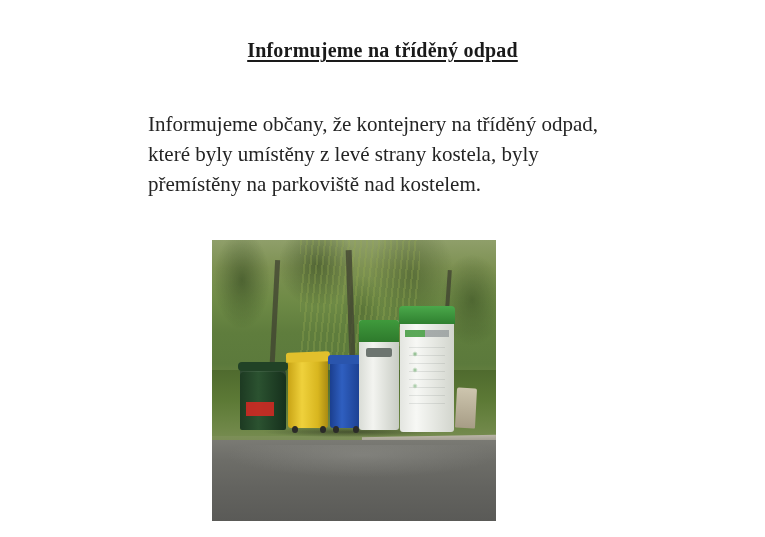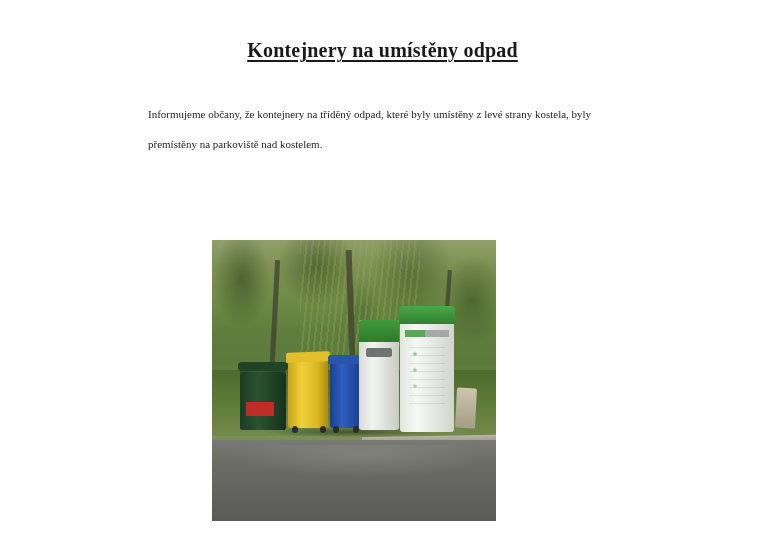--- a/index.html
+++ b/index.html
@@ -32,21 +32,21 @@
     letter-spacing: 0.2px;
     text-decoration: underline;
     text-underline-offset: 3px;
     font-family: "Liberation Serif", serif;
   }
   .body-text {
     position: absolute;
     top: 88px;
     left: 148px;
     width: 452px;
-    font-size: 11px;
+    font-size: 21px;
     line-height: 30px;
     text-align: left;
     font-family: "Liberation Serif", serif;
     color: #242424;
   }
   .photo-wrap {
     position: absolute;
     left: 212px;
     top: 240px;
     width: 284px;
@@ -226,21 +226,21 @@
     width: 6px; height: 7px;
     background: #2b2b28;
     border-radius: 50%;
   }
 </style>
 </head>
 <body>
 
 <div class="page">
 
-  <h1 class="doc-title">Kontejnery na umístěny odpad</h1>
+  <h1 class="doc-title">Informujeme na tříděný odpad</h1>
 
   <p class="body-text">Informujeme občany, že kontejnery na tříděný odpad, které byly umístěny z levé strany kostela, byly přemístěny na parkoviště nad kostelem.</p>
 
   <div class="photo-wrap">
     <div class="photo">
       <div class="foliage"></div>
       <div class="willow"></div>
       <div class="trunk t1"></div>
       <div class="trunk t2"></div>
       <div class="trunk t3"></div>

